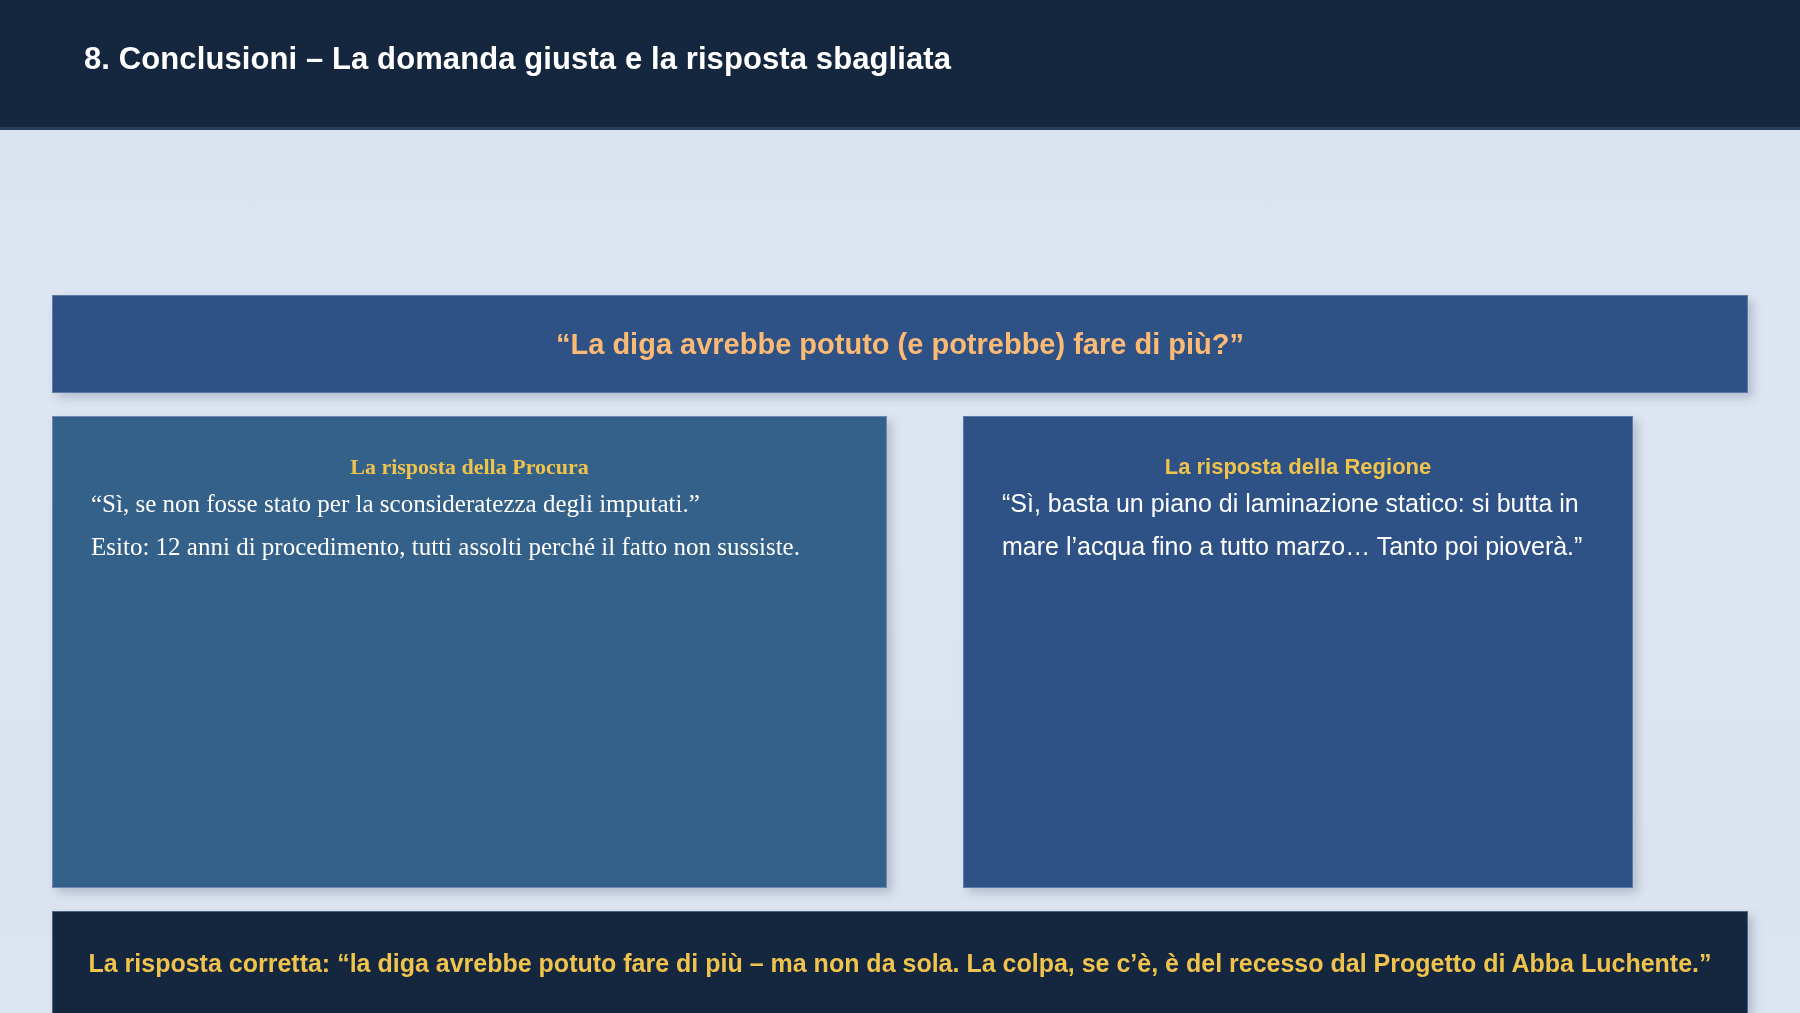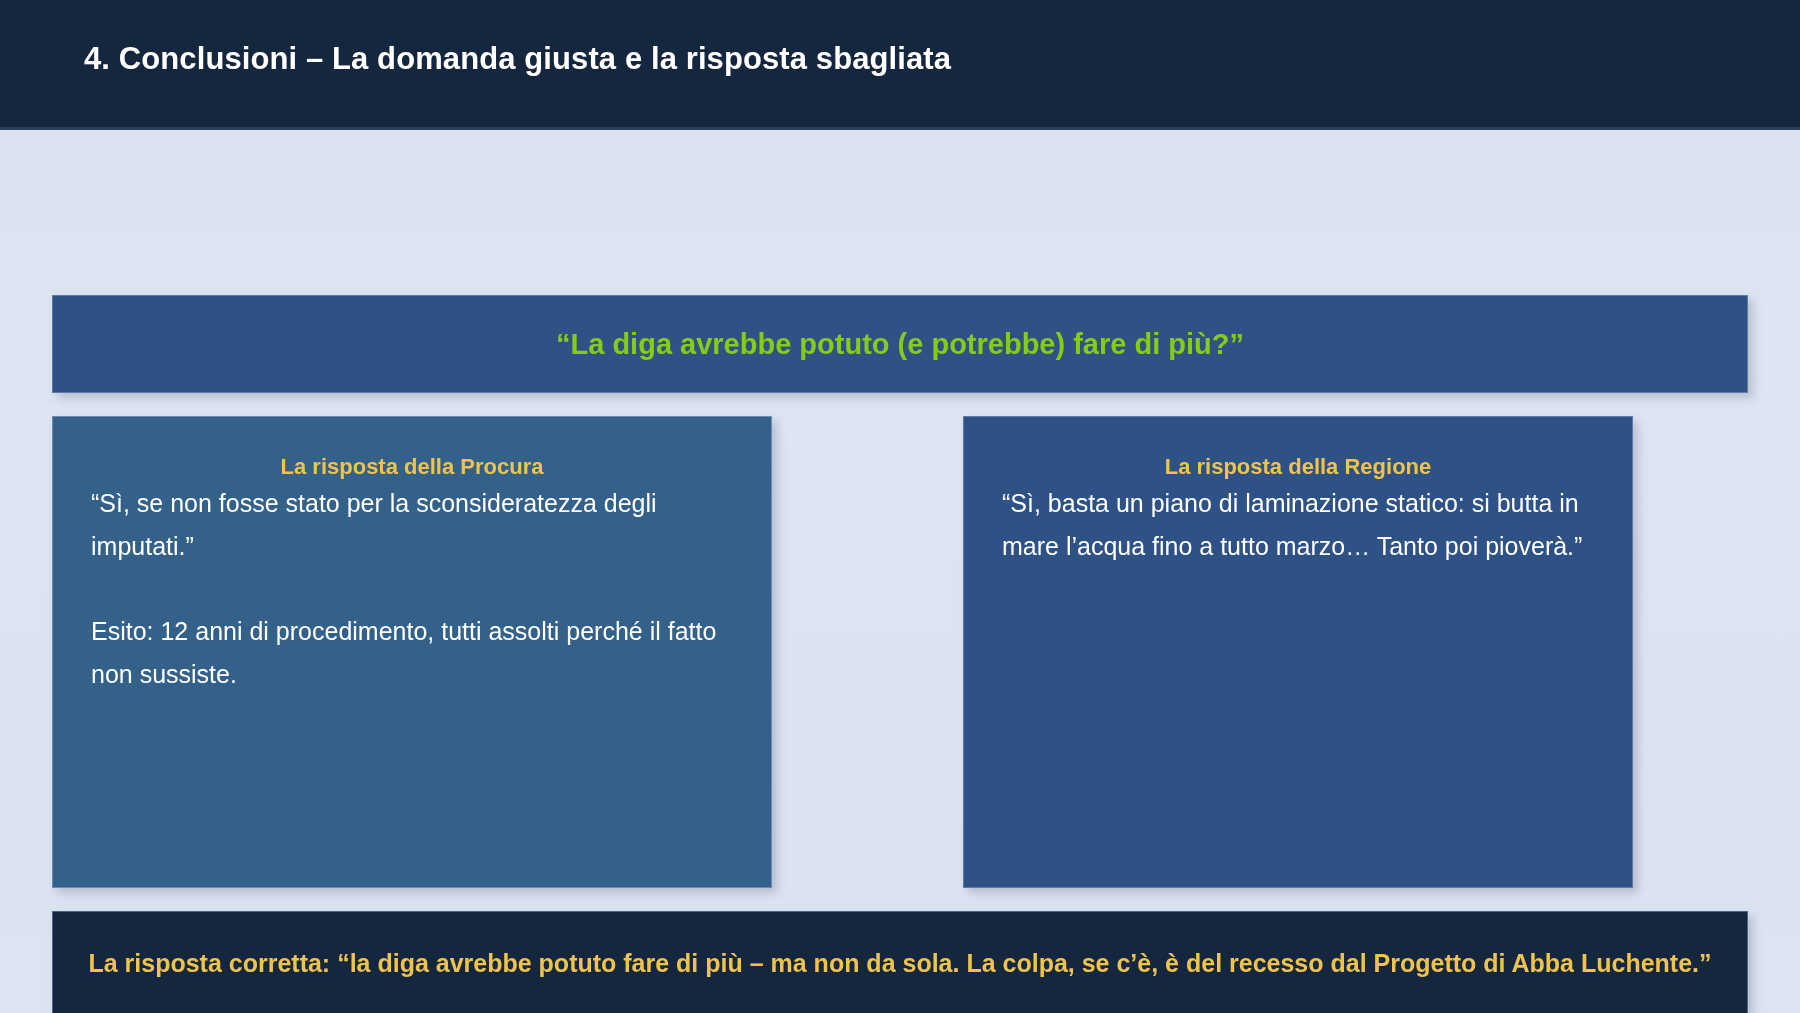--- a/index.html
+++ b/index.html
@@ -71,36 +71,37 @@
     height: 98px;
     background: #2e5285;
     border: 1px solid #5d7ba8;
     display: flex;
     align-items: center;
     justify-content: center;
   }
   #question-text {
     font-size: 29px;
     font-weight: bold;
-    color: #84cc16;
+    color: #fdba74;
     text-align: center;
     padding: 0 20px;
   }
 
   
   .answer-card {
     top: 286px;
     height: 472px;
     border: 1px solid #6c8ab4;
     padding: 24px 38px 0 38px;
   }
   #card-procura {
     left: 52px;
-    width: 720px;
+    width: 835px;
     background: #346189;
+    font-family: Liberation Serif, serif;
   }
   #card-regione {
     left: 963px;
     width: 670px;
     background: #2e5285;
     border-color: #5d7ba8;
   }
   .card-heading {
     font-size: 22px;
     font-weight: bold;
@@ -109,21 +110,21 @@
     margin: 12px 0 0 0;
     line-height: 1.3;
   }
   .card-para {
     font-size: 25px;
     color: #ffffff;
     line-height: 1.72;
     margin: 0;
   }
   .card-para.first { }
-  .card-para.second { margin-top: 42px; }
+  .card-para.second { }
 
   
   #conclusion-banner {
     left: 52px;
     top: 781px;
     width: 1696px;
     height: 104px;
     background: #15263f;
     border: 1px solid #4d6486;
     display: flex;
@@ -172,21 +173,21 @@
     color: #f2f5fa;
     white-space: nowrap;
   }
 </style>
 </head>
 <body>
 
 <div id="slide">
 
   <div id="header-bar">
-    <div id="slide-title">4. Conclusioni – La domanda giusta e la risposta sbagliata</div>
+    <div id="slide-title">8. Conclusioni – La domanda giusta e la risposta sbagliata</div>
   </div>
 
   <div id="body-area">
 
     <div class="panel" id="question-banner">
       <div id="question-text">“La diga avrebbe potuto (e potrebbe) fare di più?”</div>
     </div>
 
     <div class="panel answer-card" id="card-procura">
       <div class="card-heading">La risposta della Procura</div>

